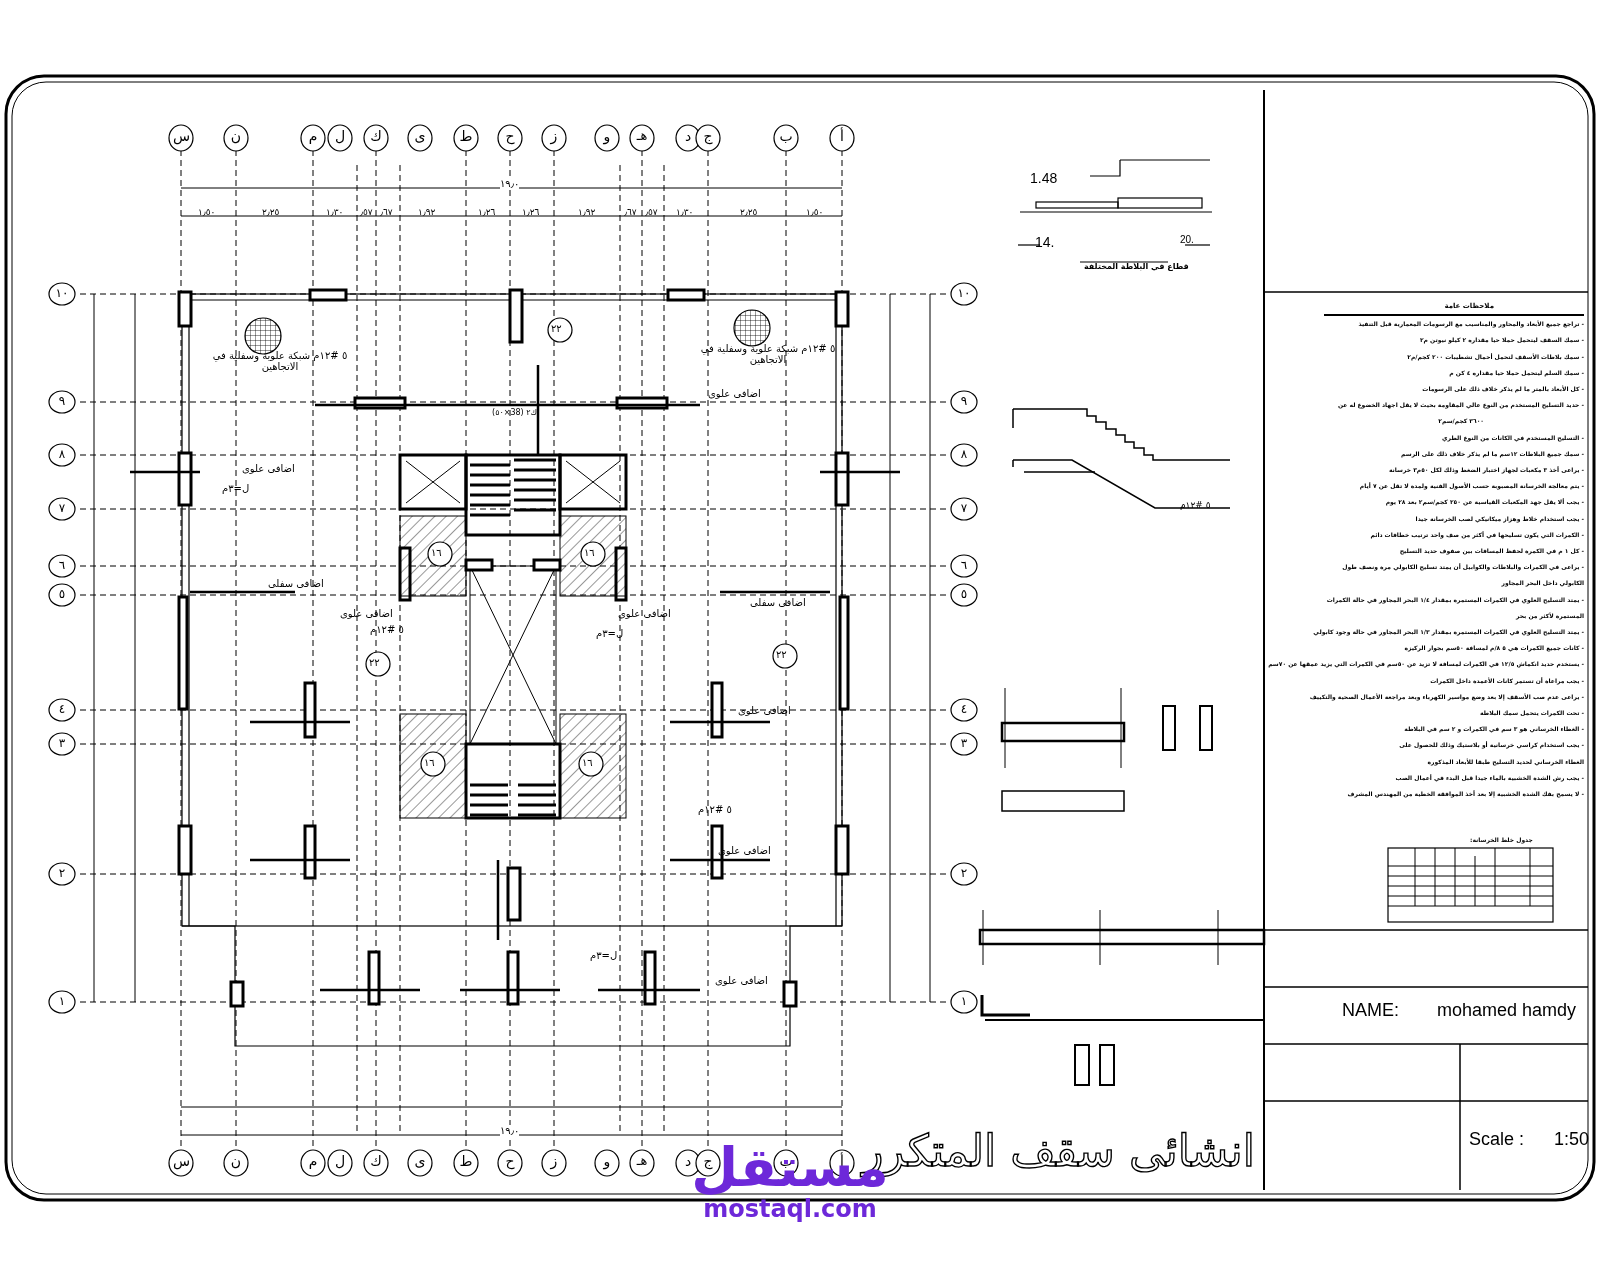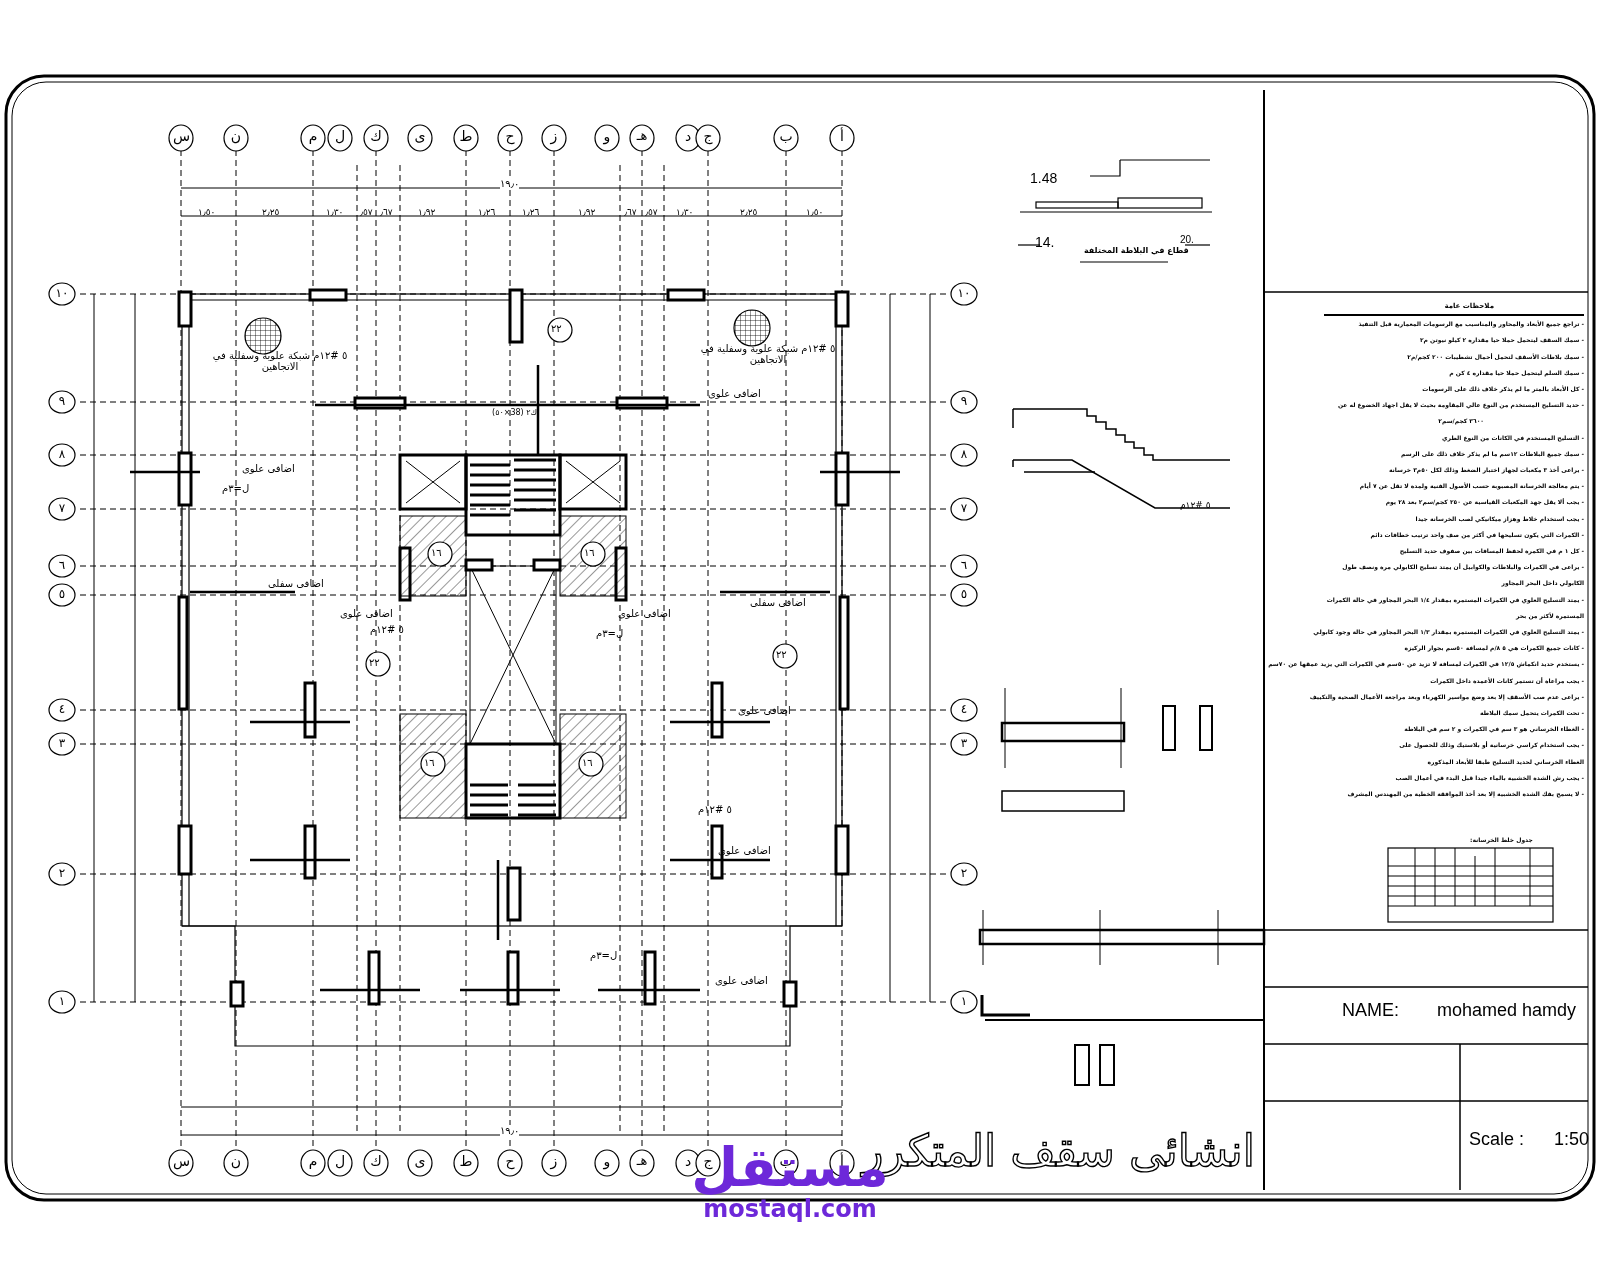--- a/index.html
+++ b/index.html
@@ -417,21 +417,21 @@
   <span style="position:absolute;left:424px;top:757px;font-size:10px;direction:ltr;">١٦</span>
   <span style="position:absolute;left:582px;top:757px;font-size:10px;direction:ltr;">١٦</span>
   <span style="position:absolute;left:492px;top:408px;font-size:8px;">ك٢ (38×٥٠)</span>
 </div>
 
 
 <div>
   <span style="position:absolute;left:1030px;top:170px;font-size:14px;font-family:'Liberation Sans',sans-serif;">1.48</span>
   <span style="position:absolute;left:991px;top:234px;font-size:14px;font-family:'Liberation Sans',sans-serif;margin-left:44px;">14.</span>
   <span style="position:absolute;left:1180px;top:234px;font-size:10px;font-family:'Liberation Sans',sans-serif;">20.</span>
-  <span style="position:absolute;left:1084px;top:246px;font-size:8px;font-weight:bold;direction:rtl;">قطاع في البلاطة المختلفة</span>
+  <span style="position:absolute;left:1084px;top:262px;font-size:8px;font-weight:bold;direction:rtl;">قطاع في البلاطة المختلفة</span>
   <span style="position:absolute;left:1180px;top:500px;font-size:9px;direction:rtl;">٥ #١٢م</span>
 </div>
 
 
 <div style="position:absolute;left:1266px;top:298px;width:318px;direction:rtl;font-size:6px;line-height:16.2px;font-weight:bold;">
   <div style="text-align:right;padding-right:90px;font-size:7px;border-bottom:2px double #000;width:170px;margin-right:0;">ملاحظات عامة</div>
   <div style="white-space:nowrap;overflow:hidden;">- تراجع جميع الأبعاد والمحاور والمناسيب مع الرسومات المعمارية قبل التنفيذ</div>
   <div style="white-space:nowrap;overflow:hidden;">- سمك السقف ليتحمل حملا حيا مقداره ٢ كيلو نيوتن م٢</div>
   <div style="white-space:nowrap;overflow:hidden;">- سمك بلاطات الأسقف لتحمل أحمال تشطيبات ٢٠٠ كجم/م٢</div>
   <div style="white-space:nowrap;overflow:hidden;">- سمك السلم ليتحمل حملا حيا مقداره ٤ كن م</div>

